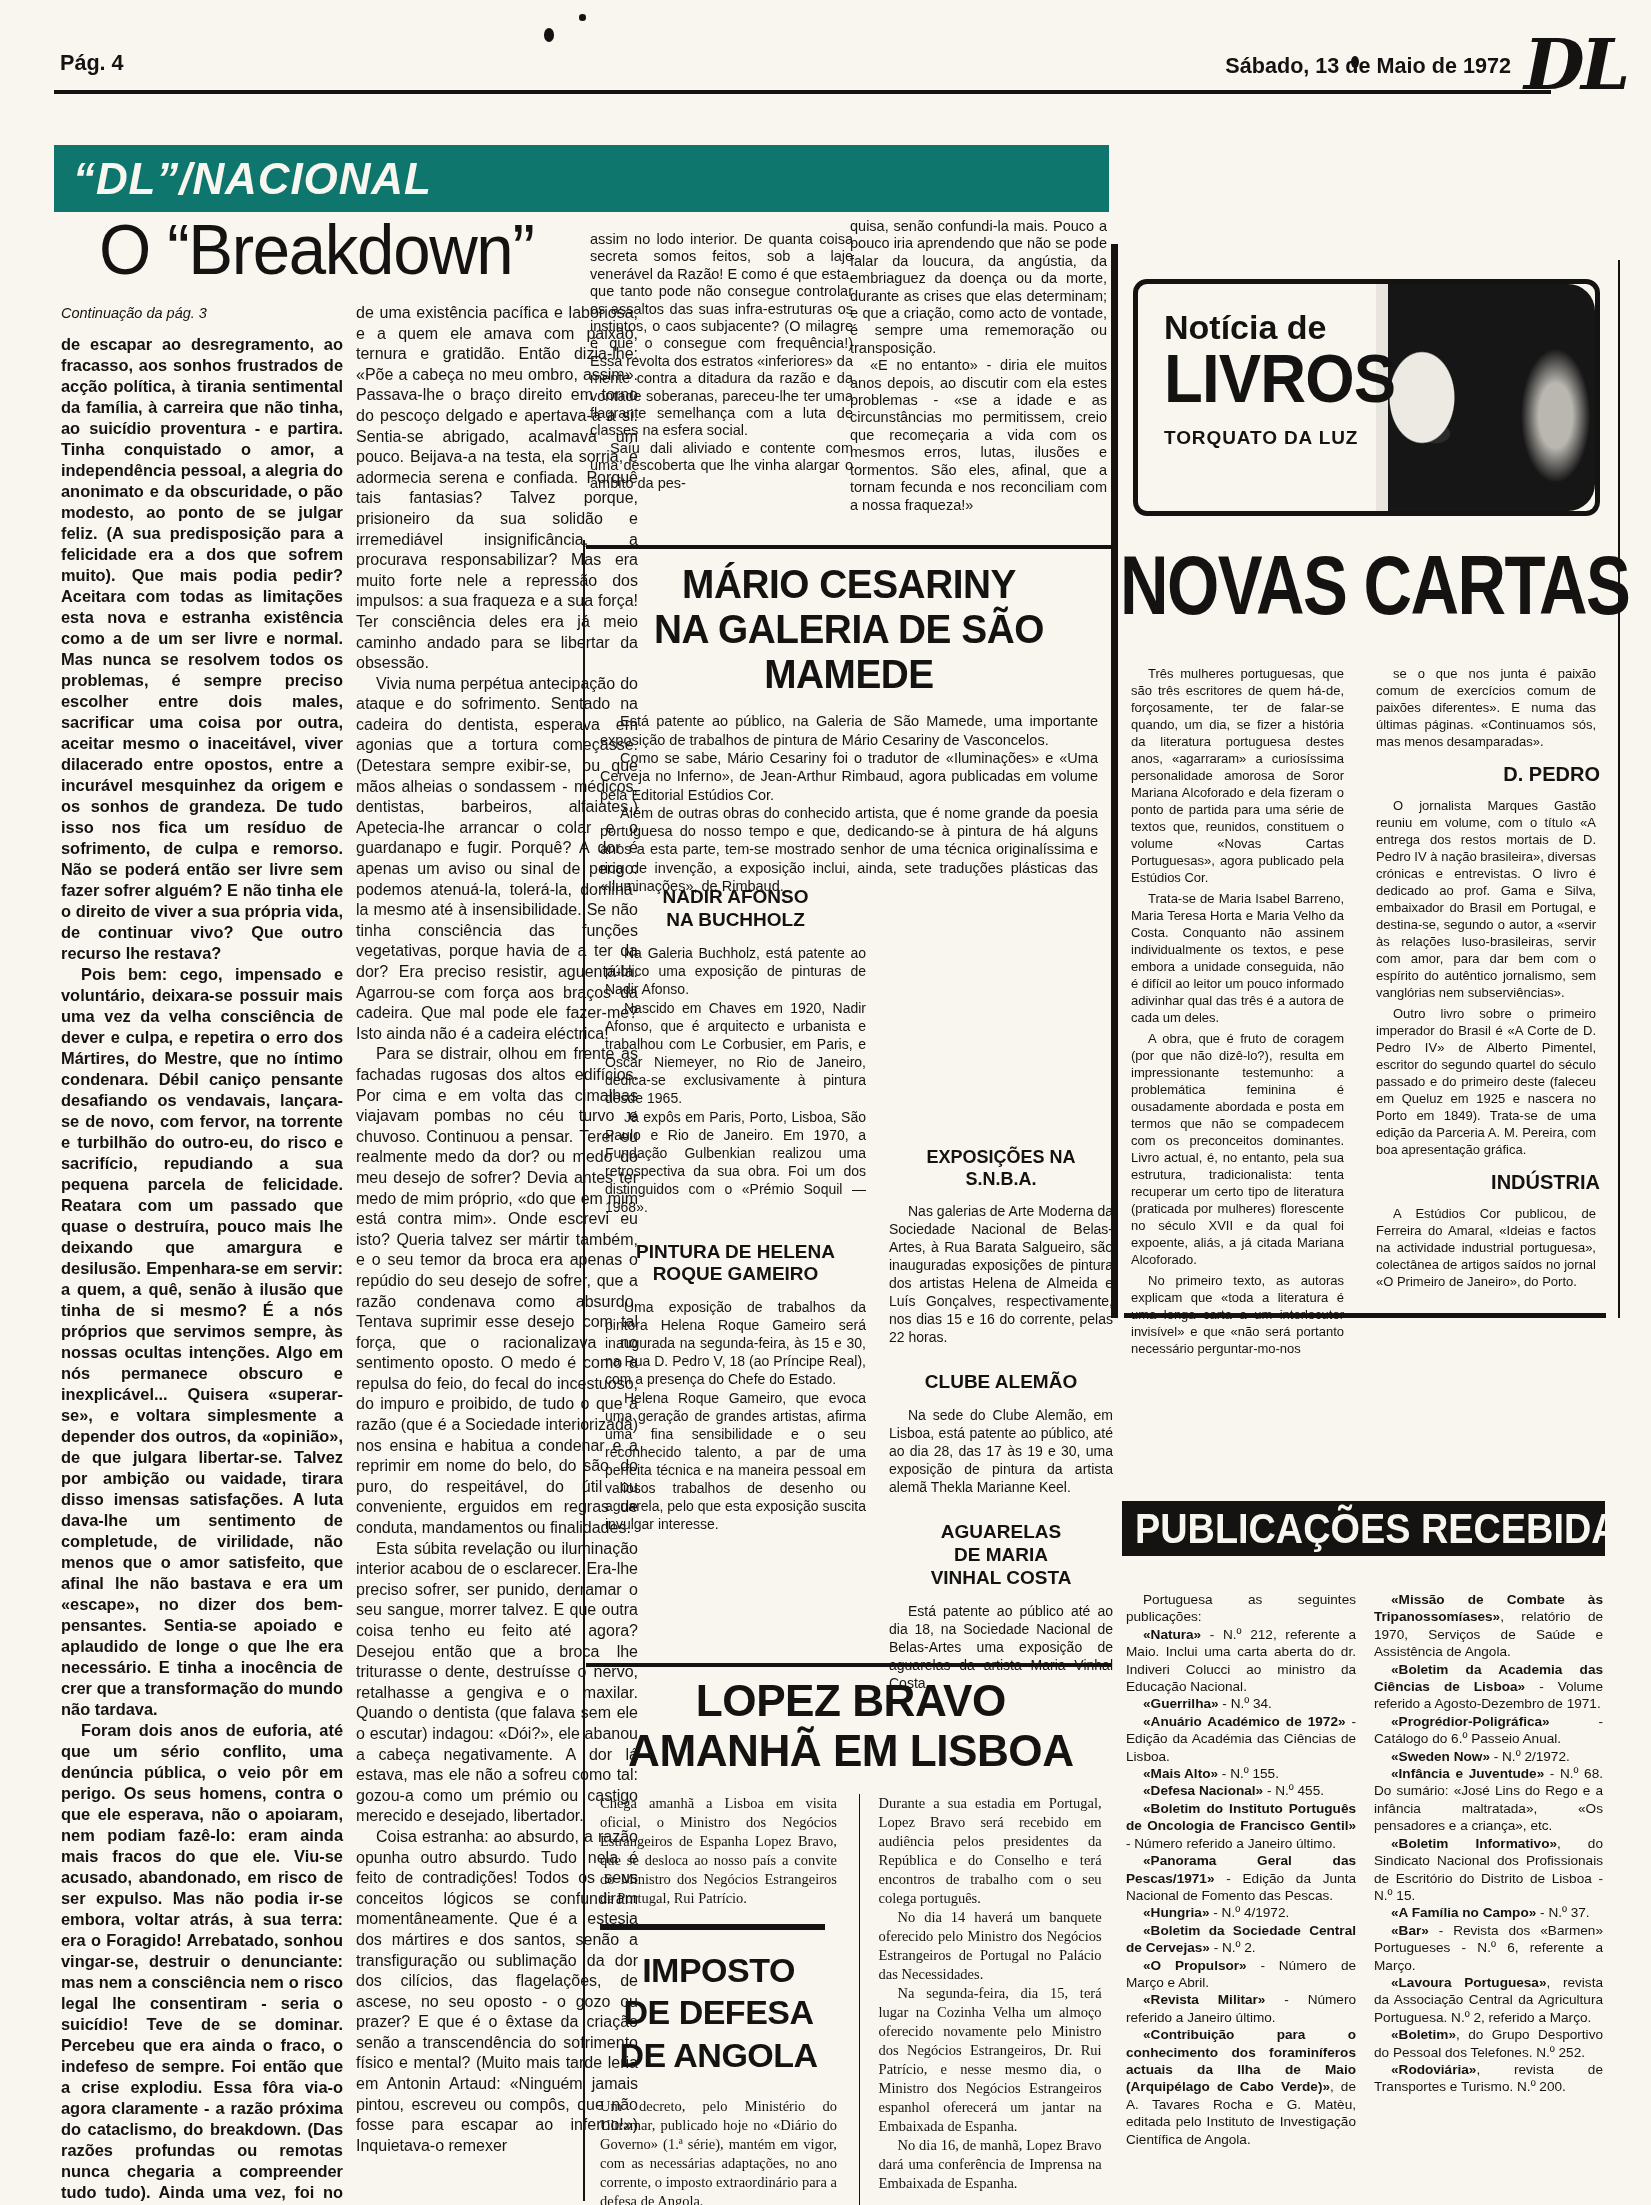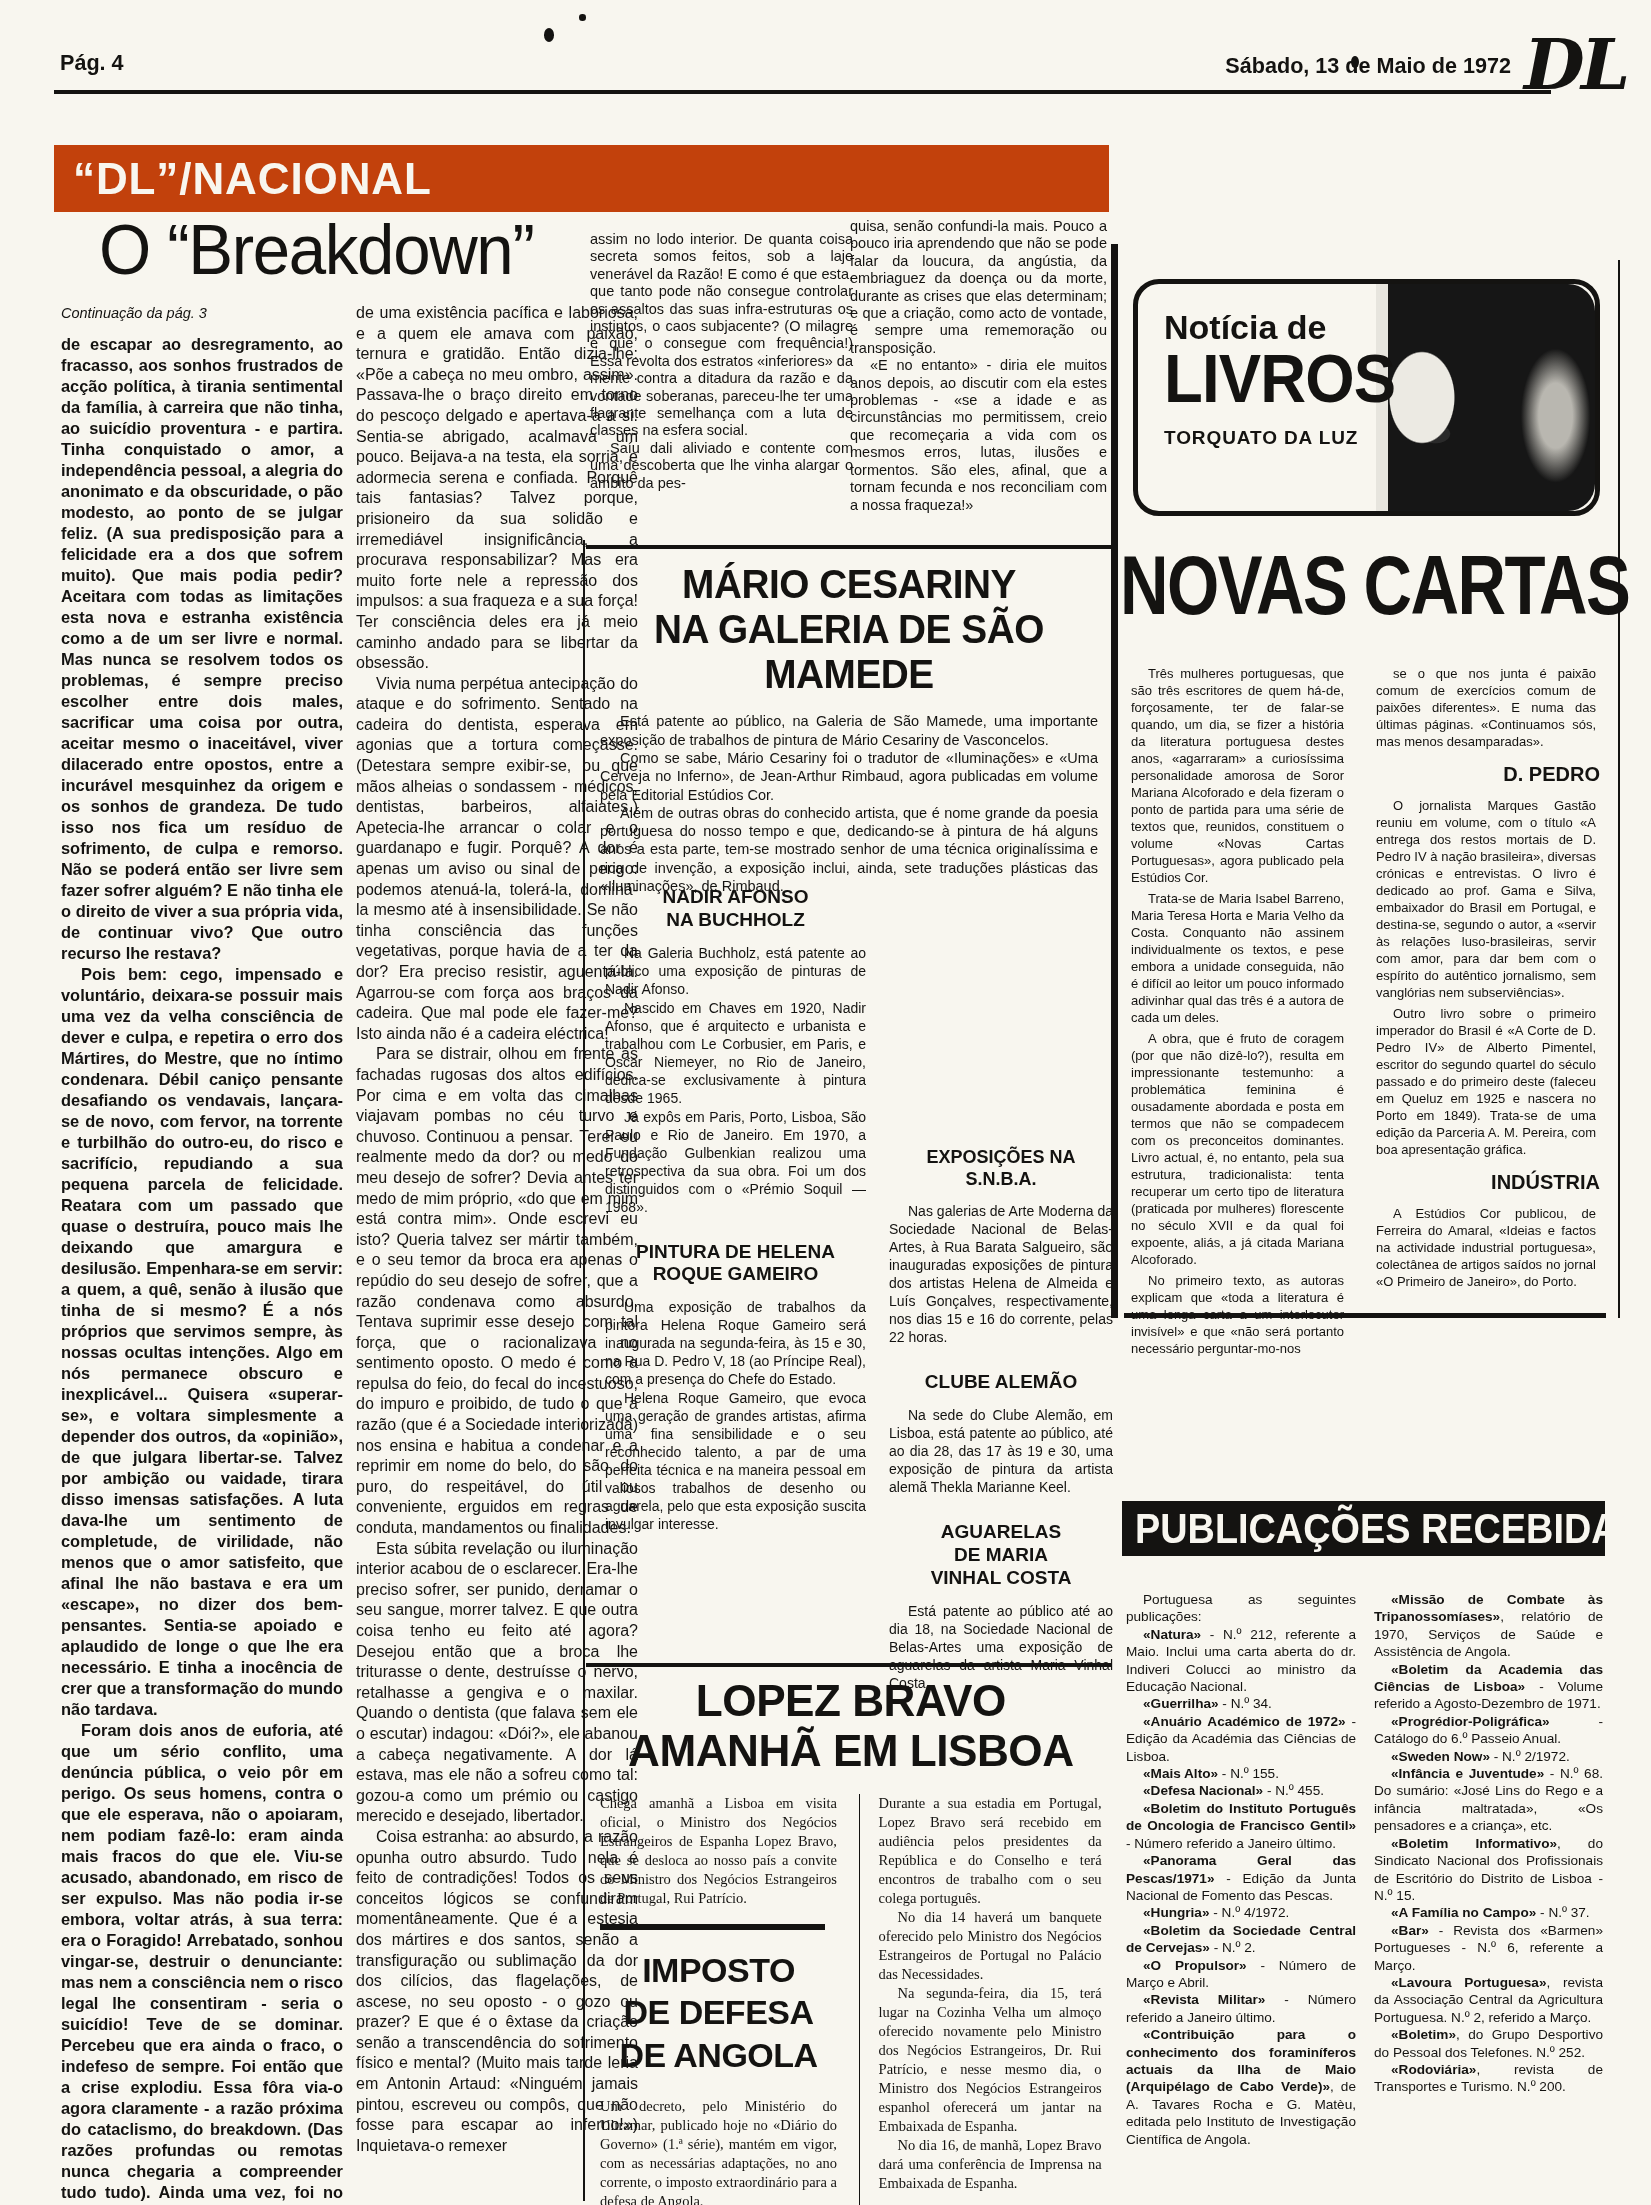--- a/index.html
+++ b/index.html
@@ -7,23 +7,23 @@
         font-family:"Liberation Sans",sans-serif;overflow:hidden;}
   .abs{position:absolute;}
   .rule{background:#141311;}
   
   .pagenum{left:60px;top:50px;font-size:21.6px;font-weight:700;}
   .date{left:1201px;top:53px;width:310px;text-align:right;font-size:21.6px;font-weight:700;}
   .dl-logo{left:1524px;top:22.5px;font-family:"DejaVu Serif",serif;font-style:italic;font-weight:700;
            font-size:70px;letter-spacing:-3.8px;}
   .top-rule{left:54px;top:90px;width:1497px;height:3.8px;}
   
-  .banner{left:54px;top:145px;width:1055px;height:67px;background:#c2410c;color:#f8f6ef;
+  .banner{left:54px;top:145px;width:1055px;height:67px;background:#0f766e;color:#f8f6ef;
           display:flex;align-items:center;padding-left:19px;box-sizing:border-box;
-          font-weight:700;font-size:44px;letter-spacing:0.9px;}
+          font-style:italic;font-weight:700;font-size:44px;letter-spacing:0.9px;}
   .headline{left:99px;top:210px;width:540px;font-size:70px;font-weight:400;letter-spacing:-1.4px;
             white-space:nowrap;transform:scaleX(.96);transform-origin:left top;}
   
   .col{position:absolute;text-align:justify;}
   .col p{margin:0;text-indent:20px;}
   .col p:first-of-type{text-indent:0;}
   .c1{left:61px;top:303px;width:282px;height:1879px;font-size:16.4px;line-height:21px;font-weight:700;}
   .c2{left:356px;top:303px;width:282px;height:1882px;font-size:16px;line-height:20.6px;}
   .c3{left:590px;top:231px;width:263px;height:307px;font-size:14.5px;line-height:17.4px;}
   .c4{left:850px;top:218px;width:257px;height:307px;font-size:14.5px;line-height:17.4px;}
@@ -66,21 +66,21 @@
   .lop-left{width:237px;flex:none;}
   .lop-right{flex:1;border-left:1.9px solid #141311;padding-left:19px;}
   .serif{font-family:"Liberation Serif",serif;font-size:14.5px;line-height:19px;text-align:justify;}
   .serif p{margin:0;text-indent:19px;}
   .serif p:first-of-type{text-indent:0;}
   .lop-rule{width:225px;height:5.6px;background:#141311;margin:16px 0 19px 0;}
   .imp-head{font-weight:700;font-size:34px;line-height:1.25;text-align:center;white-space:pre-line;
             font-family:"Liberation Sans",sans-serif;margin-bottom:20.6px;letter-spacing:-0.5px;}
   
   .livros-box{left:1133px;top:279px;width:467px;height:237px;box-sizing:border-box;
-      border:5.2px solid #141311;border-radius:26px;display:flex;overflow:hidden;background:#f8f6ef;}
+      border:5.2px solid #141311;border-radius:14px;display:flex;overflow:hidden;background:#f8f6ef;}
   .livros-txt{width:52%;padding:26px 0 0 26px;box-sizing:border-box;}
   .livros-kicker{font-weight:700;font-size:34px;line-height:1;}
   .livros-title{font-weight:700;font-size:69px;line-height:1.02;letter-spacing:-0.9px;
                 transform:scaleX(.92);transform-origin:left top;}
   .livros-author{font-weight:700;font-size:19px;letter-spacing:0.9px;margin-top:13px;}
   .livros-photo{width:48%;border-radius:0 27px 27px 0;
      background:
        linear-gradient(90deg,#e7e5de 0 12.2px,rgba(0,0,0,0) 12.2px),
        radial-gradient(ellipse 55px 77px at 21% 50%,#eceae3 58%,rgba(0,0,0,0) 60%),
        radial-gradient(ellipse 24.4px 12.2px at 20% 42%,#1a1a1a 55%,rgba(0,0,0,0) 58%),

